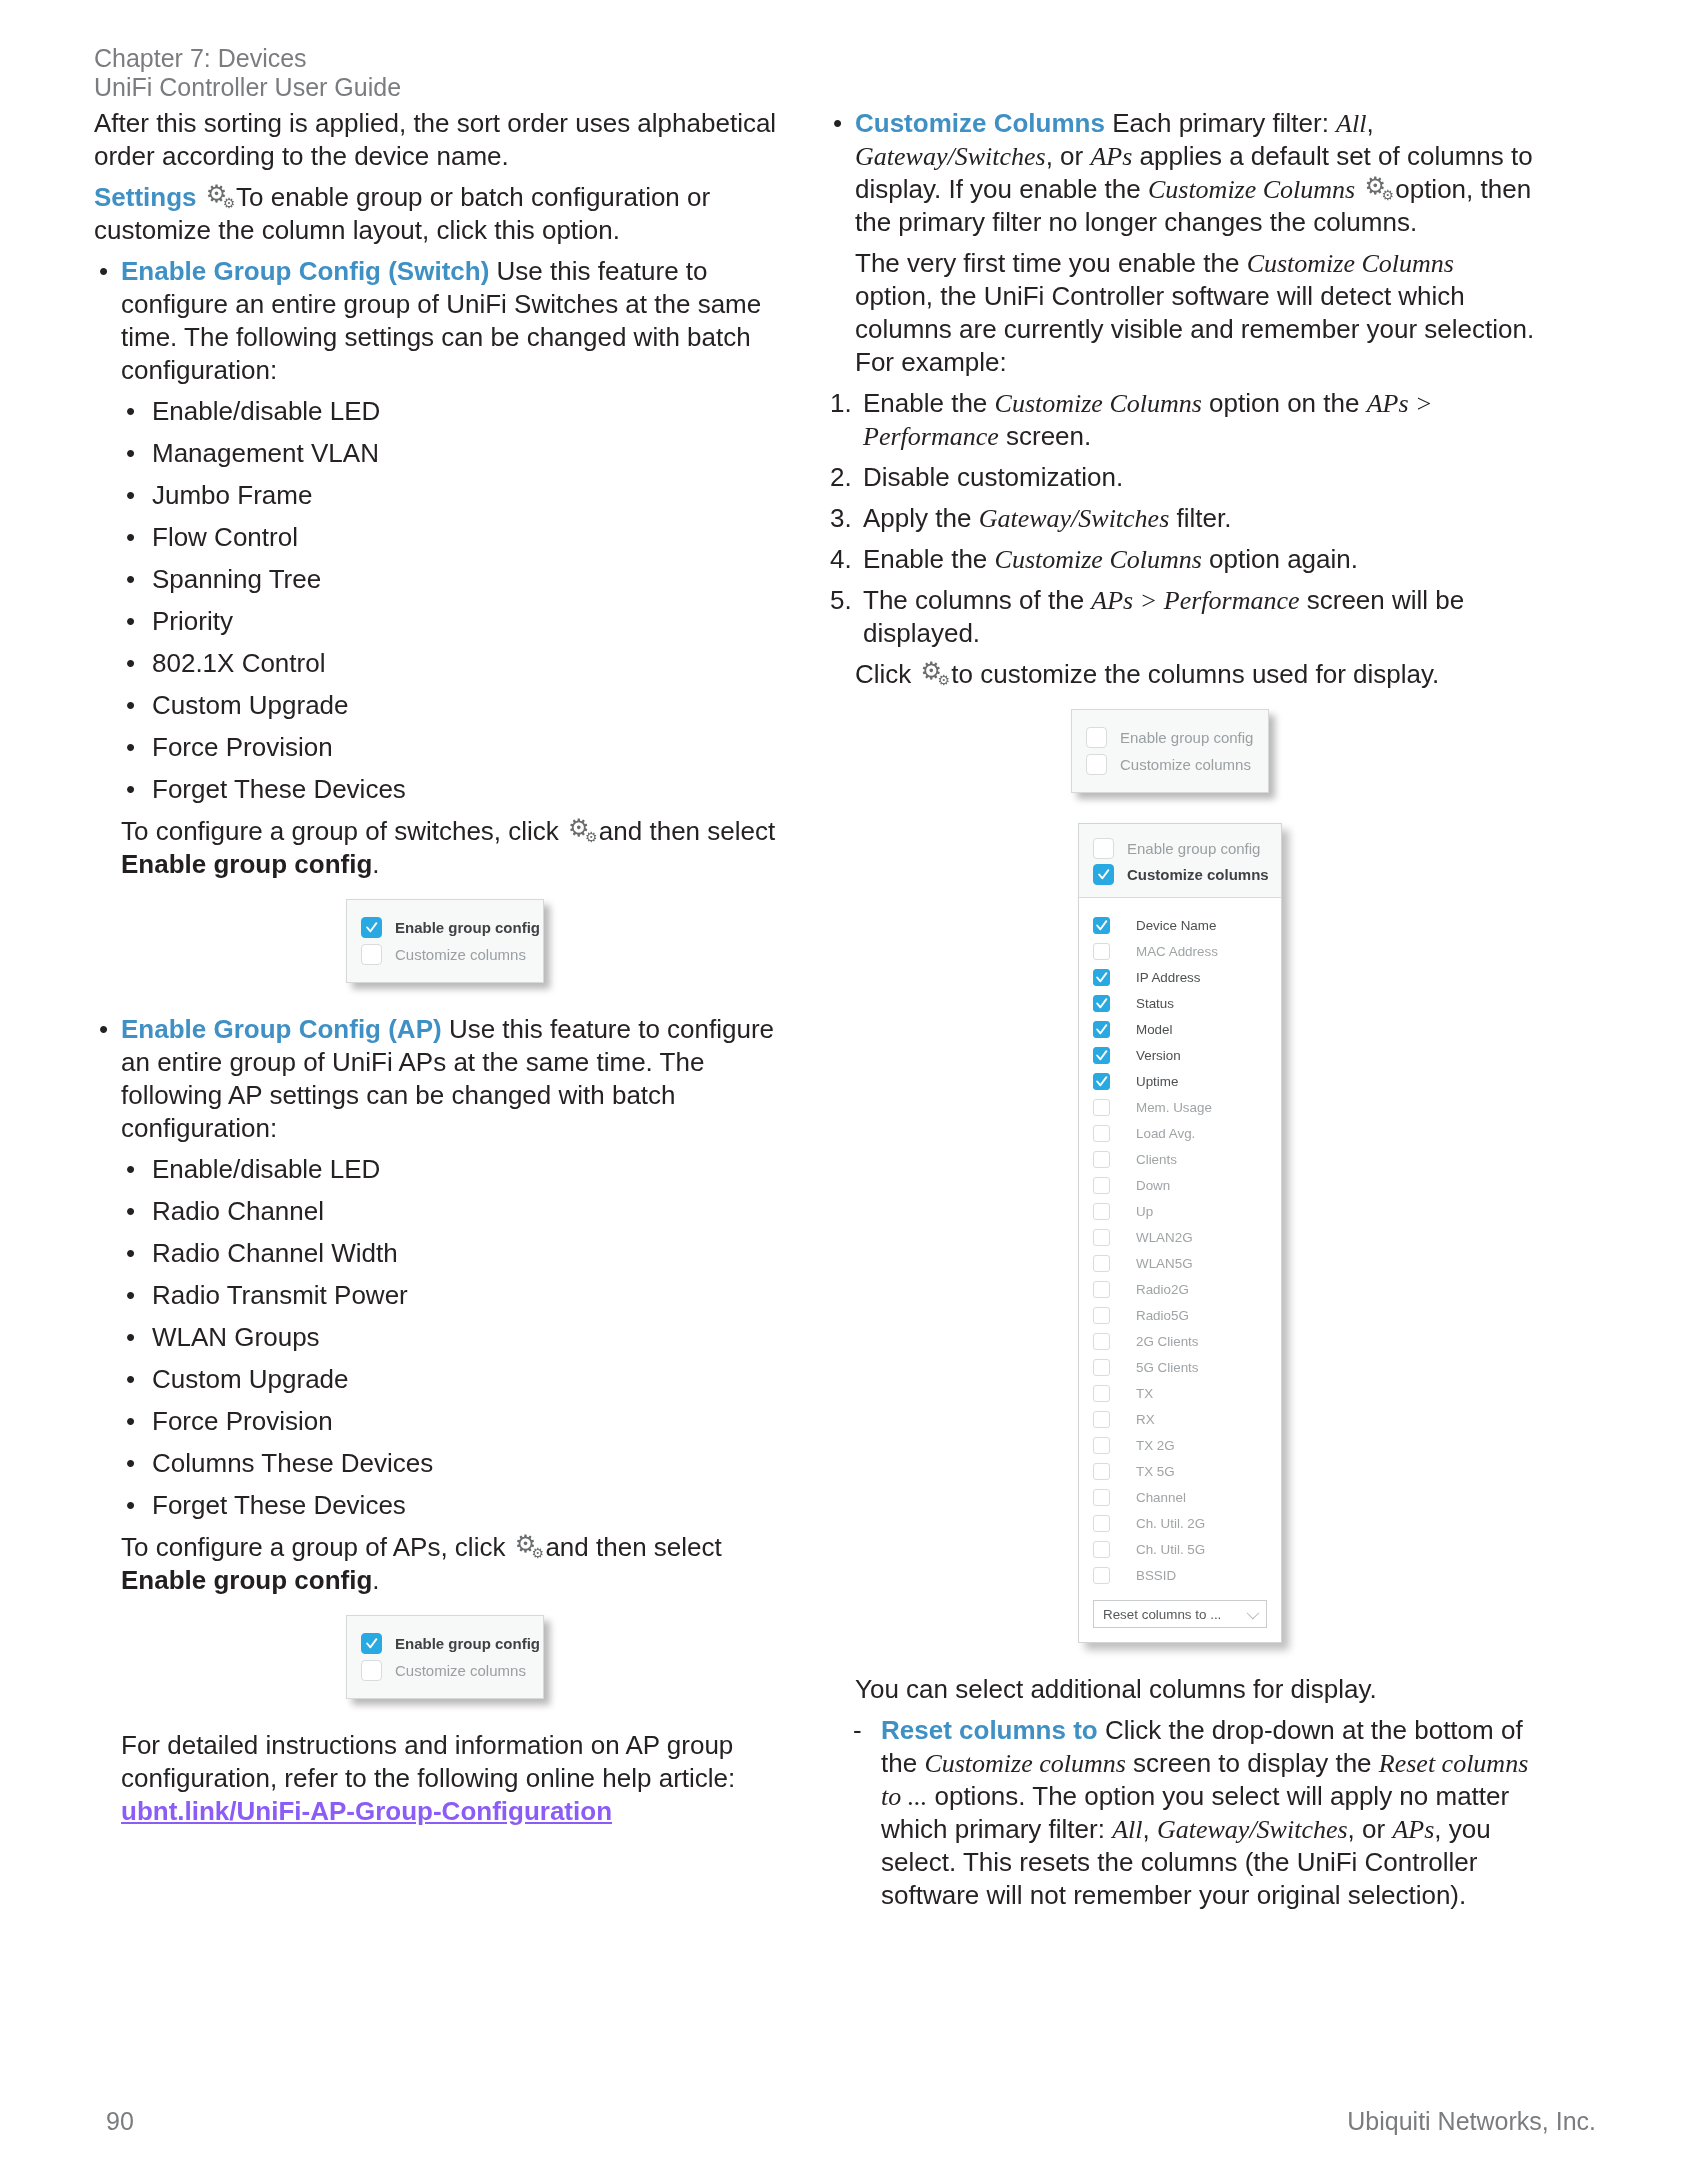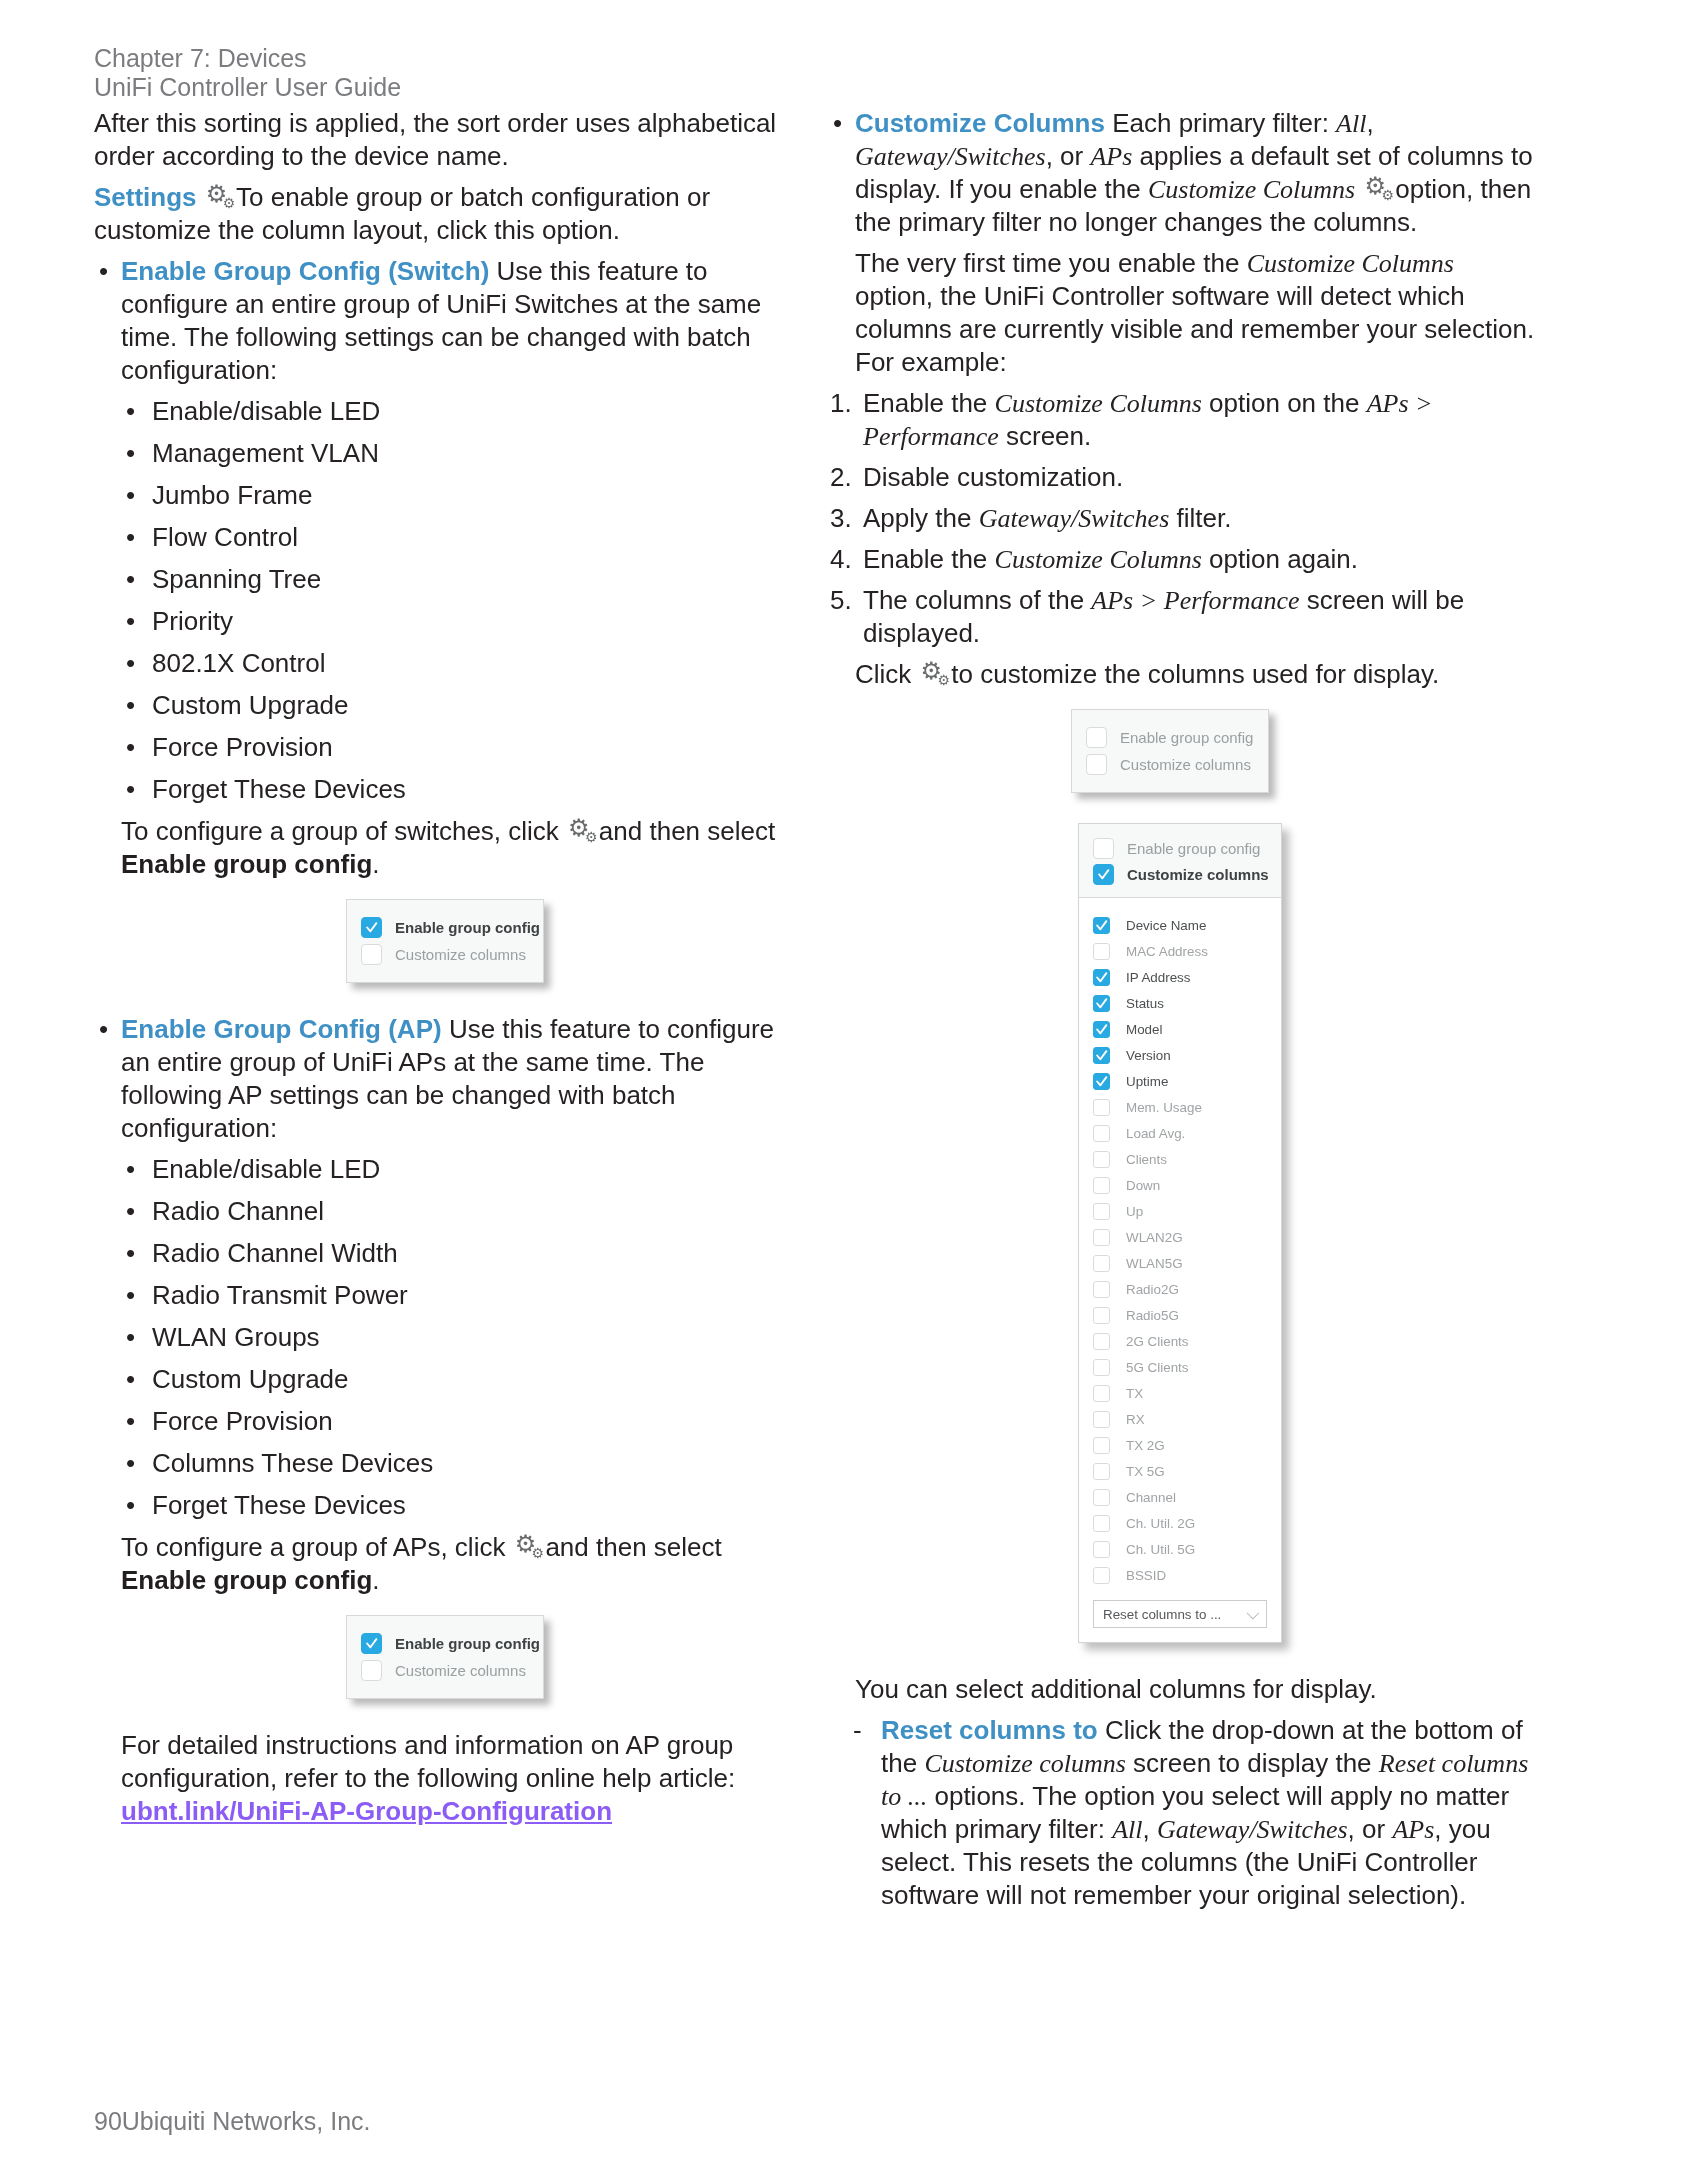--- a/index.html
+++ b/index.html
@@ -7,22 +7,22 @@
     position:relative; width:1683px; height:2178px; background:#ffffff;
     font-family:"Liberation Sans", sans-serif; color:#262223; overflow:hidden;
     margin:0 auto;
   }
   .hdr{
     position:absolute; top:44px; left:94px; right:87px;
     display:flex; justify-content:space-between;
     font-size:25px; color:#7b7c7f;flex-direction:column;
   }
   .ftr{
-    position:absolute; bottom:42px; left:94px; right:87px;
-    display:flex; 
+    position:absolute; bottom:42px; left:106px; right:87px;
+    display:flex; justify-content:space-between;
     font-size:25px; color:#7b7c7f;
   }
   .content{
     position:absolute; top:107px; left:94px; right:87px;
     display:flex;
   }
   .col{font-size:26px; line-height:33px;}
   .col-left{width:683px; margin-right:51px; flex:none;}
   .col-right{width:710px; flex:none;}
 
@@ -79,21 +79,21 @@
   .panel{
     width:204px; background:#ffffff; border:1px solid #d2d4d5;
     box-shadow:7px 7px 8px rgba(0,0,0,0.25); box-sizing:border-box;
   }
   .panel-top{background:#f7f8f8; border-bottom:1px solid #d8dadb; padding:10px 0 9px 14px;}
   .trow{display:flex; align-items:center; height:24px; margin:2px 0; cursor:pointer;}
   .trow .lbl{font-size:15px; color:#9aa0a2; margin-left:13px; white-space:nowrap;}
   .trow .lbl.emph{color:#3f4244; font-weight:bold;}
   .panel-list{padding:14px 0 6px 14px;}
   .crow{display:flex; align-items:center; height:26px; cursor:pointer;}
-  .crow .lbl{font-size:13.4px; margin-left:16px; color:#a0a4a6; white-space:nowrap;}
+  .crow .lbl{font-size:13.4px; margin-left:26px; color:#a0a4a6; white-space:nowrap;}
   .crow .lbl.on{color:#4d5052;}
   .reset-box{
     margin:6px 14px 14px 14px; border:1px solid #c9cbcd; background:#ffffff;
     height:28px; display:flex; align-items:center; justify-content:space-between;
     padding:0 10px 0 9px; cursor:pointer; box-sizing:border-box; width:174px;
   }
   .reset-box .lbl{font-size:13.4px; color:#56595b; white-space:nowrap;}
   .chev{width:8px; height:8px; border-right:1.5px solid #b6b9bb; border-bottom:1.5px solid #b6b9bb;
         transform:rotate(45deg) translateY(-2px); flex:none;}
 </style>

